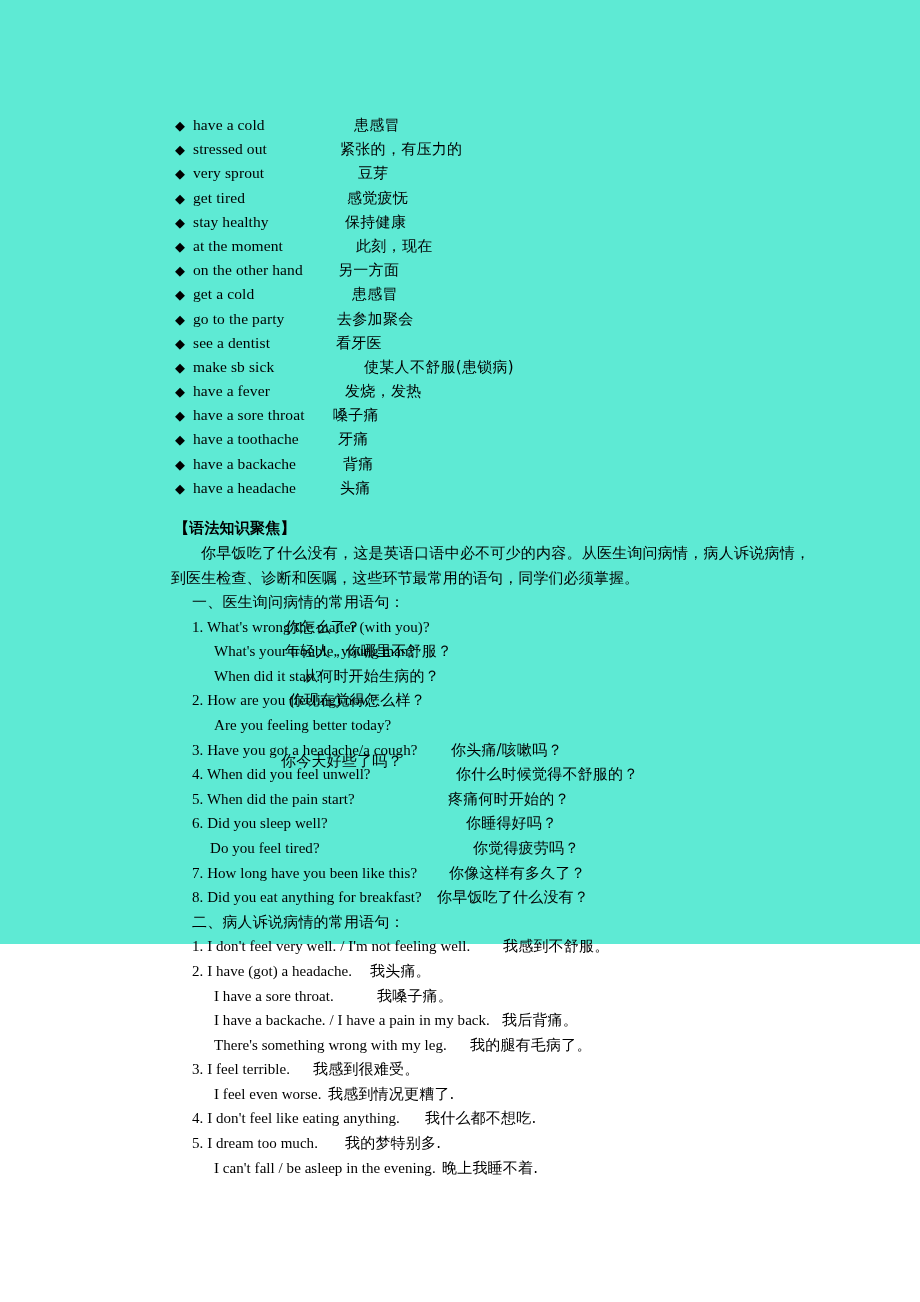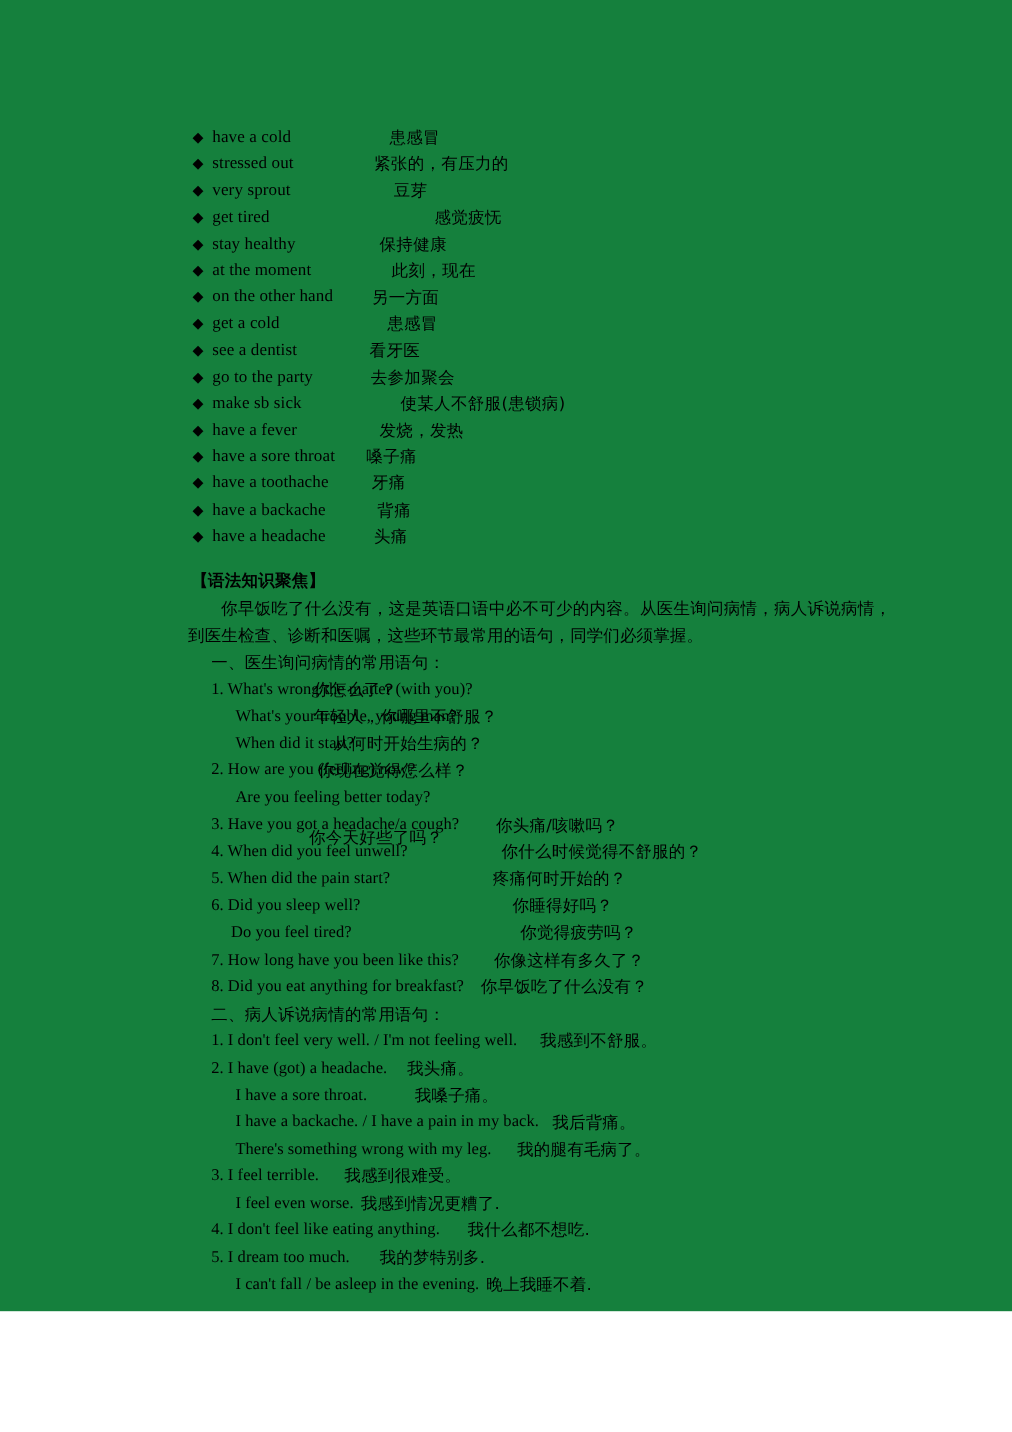--- a/index.html
+++ b/index.html
@@ -12,22 +12,22 @@
     height: 1302px;
     position: relative;
     font-family: "Liberation Serif", "DejaVu Serif", serif;
     color: #000000;
     overflow: hidden;
   }
   .page {
     position: absolute;
     left: 0; top: 0;
     width: 920px;
-    height: 1192px;
-    background: #15803d;
+    height: 944px;
+    background: #5eead4;
   }
   
   .vocab-list {
     position: absolute;
     left: 175px;
     top: 113px;
     width: 640px;
   }
   .vocab-row {
     height: 24.2px;
@@ -108,27 +108,27 @@
 </style>
 </head>
 <body>
 
 <div class="page">
 
   <div class="vocab-list">
       <div class="vocab-row"><span class="bullet">◆</span><span class="vocab-en">have a cold</span><span class="vocab-cn" style="left: 179px;">患感冒</span></div>
       <div class="vocab-row"><span class="bullet">◆</span><span class="vocab-en">stressed out</span><span class="vocab-cn" style="left: 165px;">紧张的，有压力的</span></div>
       <div class="vocab-row"><span class="bullet">◆</span><span class="vocab-en">very sprout</span><span class="vocab-cn" style="left: 183px;">豆芽</span></div>
-      <div class="vocab-row"><span class="bullet">◆</span><span class="vocab-en">get tired</span><span class="vocab-cn" style="left: 172px; margin-left: 48px;">感觉疲怃</span></div>
+      <div class="vocab-row"><span class="bullet">◆</span><span class="vocab-en">get tired</span><span class="vocab-cn" style="left: 172px;">感觉疲怃</span></div>
       <div class="vocab-row"><span class="bullet">◆</span><span class="vocab-en">stay healthy</span><span class="vocab-cn" style="left: 170px;">保持健康</span></div>
       <div class="vocab-row"><span class="bullet">◆</span><span class="vocab-en">at the moment</span><span class="vocab-cn" style="left: 181px;">此刻，现在</span></div>
       <div class="vocab-row"><span class="bullet">◆</span><span class="vocab-en">on the other hand</span><span class="vocab-cn" style="left: 163px;">另一方面</span></div>
       <div class="vocab-row"><span class="bullet">◆</span><span class="vocab-en">get a cold</span><span class="vocab-cn" style="left: 177px;">患感冒</span></div>
+      <div class="vocab-row"><span class="bullet">◆</span><span class="vocab-en">go to the party</span><span class="vocab-cn" style="left: 162px;">去参加聚会</span></div>
       <div class="vocab-row"><span class="bullet">◆</span><span class="vocab-en">see a dentist</span><span class="vocab-cn" style="left: 161px;">看牙医</span></div>
-      <div class="vocab-row"><span class="bullet">◆</span><span class="vocab-en">go to the party</span><span class="vocab-cn" style="left: 162px;">去参加聚会</span></div>
       <div class="vocab-row"><span class="bullet">◆</span><span class="vocab-en">make sb sick</span><span class="vocab-cn" style="left: 189px;">使某人不舒服(患锁病)</span></div>
       <div class="vocab-row"><span class="bullet">◆</span><span class="vocab-en">have a fever</span><span class="vocab-cn" style="left: 170px;">发烧，发热</span></div>
       <div class="vocab-row"><span class="bullet">◆</span><span class="vocab-en">have a sore throat</span><span class="vocab-cn" style="left: 158px;">嗓子痛</span></div>
       <div class="vocab-row"><span class="bullet">◆</span><span class="vocab-en">have a toothache</span><span class="vocab-cn" style="left: 163px;">牙痛</span></div>
       <div class="vocab-row"><span class="bullet">◆</span><span class="vocab-en">have a backache</span><span class="vocab-cn" style="left: 168px;">背痛</span></div>
       <div class="vocab-row"><span class="bullet">◆</span><span class="vocab-en">have a headache</span><span class="vocab-cn" style="left: 165px;">头痛</span></div>
     </div>
 
   <div class="grammar">
     <div class="gram-title">【语法知识聚焦】</div>
@@ -181,21 +181,21 @@
         </div>
         <div class="qa-row">
           <span class="qa-en" style="left: 17px;">8. Did you eat anything for breakfast?</span>
           <span class="qa-cn" style="left: 262px;">你早饭吃了什么没有？</span>
         </div>
       </div>
     <div class="section-head">二、病人诉说病情的常用语句：</div>
     <div class="qa-block" id="section2-rows">
         <div class="qa-row">
           <span class="qa-en" style="left: 17px;">1. I don't feel very well. / I'm not feeling well.</span>
-          <span class="qa-cn" style="left: 316px; text-align: right;">我感到不舒服。</span>
+          <span class="qa-cn" style="left: 328px; text-align: right;">我感到不舒服。</span>
         </div>
         <div class="qa-row">
           <span class="qa-en" style="left: 17px;">2. I have (got) a headache.</span>
           <span class="qa-cn" style="left: 195px;">我头痛。</span>
         </div>
         <div class="qa-row">
           <span class="qa-en" style="left: 39px;">I have a sore throat.</span>
           <span class="qa-cn" style="left: 202px;">我嗓子痛。</span>
         </div>
         <div class="qa-row">

